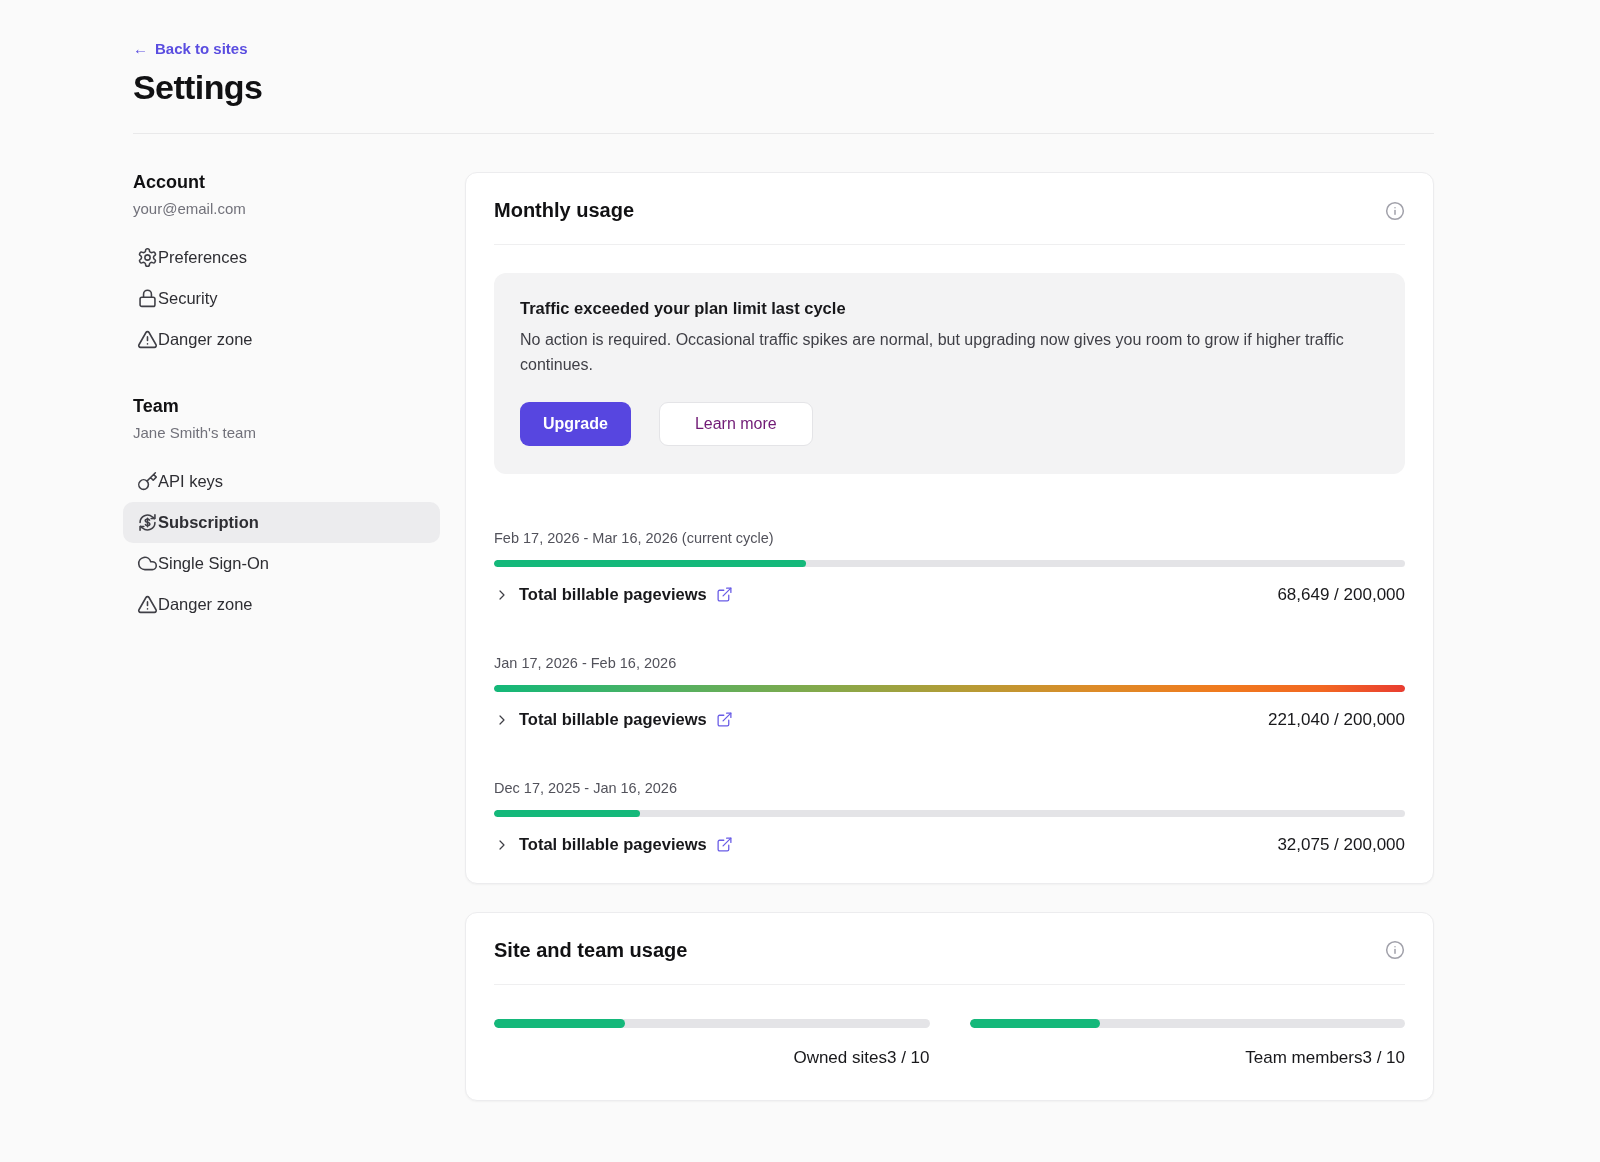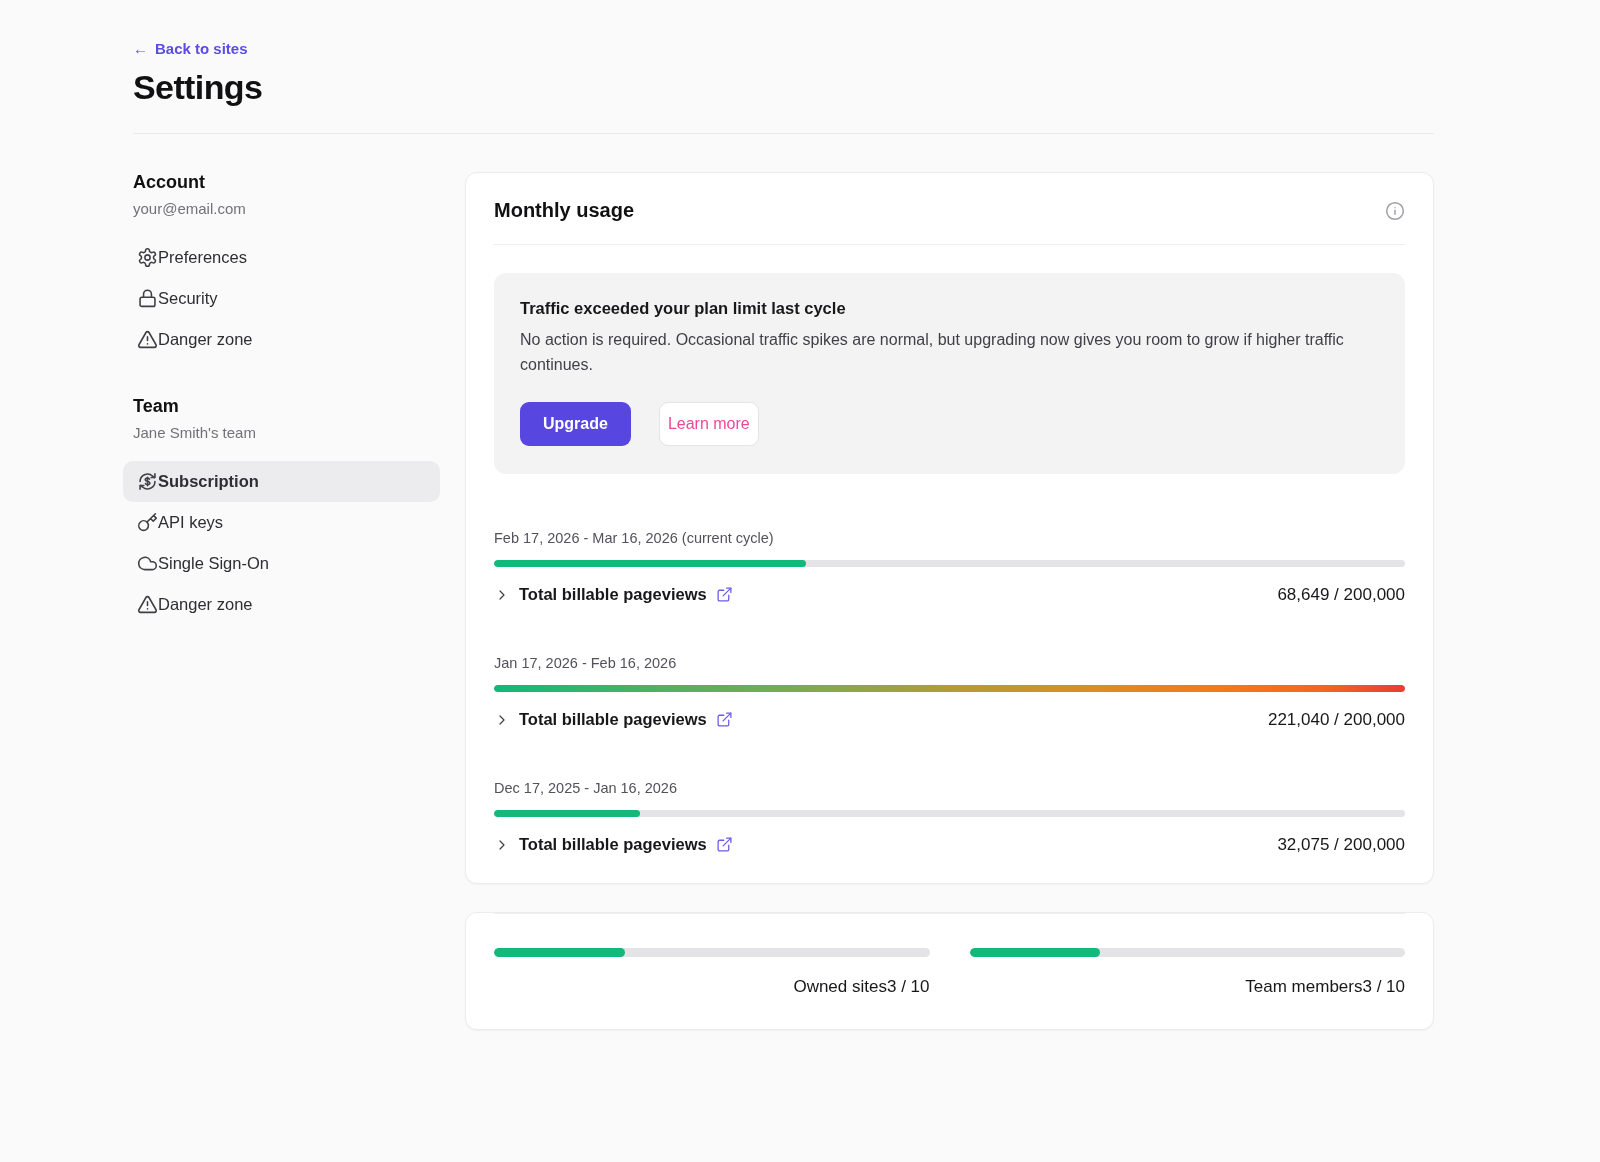--- a/index.html
+++ b/index.html
@@ -52,21 +52,21 @@
   .card-divider { border-bottom:1px solid #efeff0; margin:0 28px; }
   .card-body { padding:28px; }
 
   
   .notice { background:#f3f3f4; border-radius:12px; padding:26px 26px 28px; }
   .notice-title { font-size:16.5px; font-weight:700; color:#18181b; }
   .notice-body { font-size:16px; color:#3f3f46; line-height:1.55; margin-top:10px; max-width:910px; }
   .notice-actions { display:flex; gap:28px; margin-top:24px; }
   .btn { border-radius:9px; font-size:16px; cursor:pointer; font-family:inherit; }
   .btn-primary { background:#5746e0; color:#fff; border:none; padding:12px 23px; font-weight:600; }
-  .btn-secondary { background:#fff; color:#ec4899; border:1px solid #e4e4e7; padding:12px 8px; font-weight:500; }
+  .btn-secondary { background:#fff; color:#701a75; border:1px solid #e4e4e7; padding:12px 35px; font-weight:500; }
 
   
   .cycles { margin-top:56px; display:flex; flex-direction:column; gap:50px; }
   .cycle-period { font-size:14.5px; color:#52525b; }
   .bar-track { height:7px; background:#e4e4e7; border-radius:4px; margin-top:14px; overflow:hidden; }
   .bar-fill { height:100%; border-radius:4px; background:#14b87a; }
   .bar-fill.over {
     background:linear-gradient(90deg,#12b879 0%,#4fb163 18%,#84a94b 36%,#b69b35 52%,#dd8b28 66%,#f07a1e 80%,#f26722 91%,#e93d31 100%);
   }
   .cycle-row { display:flex; align-items:center; margin-top:18px; cursor:pointer; }
@@ -136,40 +136,40 @@
             </span>
             <span>Danger zone</span>
           </div>
         </div>
       </div>
 
       <div class="side-section">
         <div class="side-heading">Team</div>
         <div class="side-sub">Jane Smith's team</div>
         <div class="side-nav">
+          <div class="side-item">
+            <span class="icn">
+              <svg viewBox="0 0 24 24">
+                  <path d="m21 2-2 2m-7.61 7.61a5.5 5.5 0 1 1-7.778 7.778 5.5 5.5 0 0 1 7.777-7.777zm0 0L15.5 7.5m0 0 3 3L22 7l-3-3m-3.5 3.5L19 4"></path>
+                </svg>
+            </span>
+            <span>API keys</span>
+          </div>
           <div class="side-item selected">
             <span class="icn">
               <svg viewBox="0 0 24 24">
                   <path d="M3.5 12a8.5 8.5 0 0 1 14.2-6.3L20 7.5"></path>
                   <path d="M20.5 3.2v4.3h-4.3"></path>
                   <path d="M20.5 12a8.5 8.5 0 0 1-14.2 6.3L4 16.5"></path>
                   <path d="M3.5 20.8v-4.3h4.3"></path>
                   <path d="M12 7.2v9.6"></path>
                   <path d="M14.4 9.3c-.4-.7-1.3-1.1-2.4-1.1-1.5 0-2.6.8-2.6 1.8s1 1.5 2.6 1.8 2.7.8 2.7 1.9-1.2 1.8-2.7 1.8c-1.1 0-2-.4-2.4-1.1"></path>
                 </svg>
             </span>
             <span>Subscription</span>
-          </div>
-          <div class="side-item">
-            <span class="icn">
-              <svg viewBox="0 0 24 24">
-                  <path d="m21 2-2 2m-7.61 7.61a5.5 5.5 0 1 1-7.778 7.778 5.5 5.5 0 0 1 7.777-7.777zm0 0L15.5 7.5m0 0 3 3L22 7l-3-3m-3.5 3.5L19 4"></path>
-                </svg>
-            </span>
-            <span>API keys</span>
           </div>
           <div class="side-item">
             <span class="icn">
               <svg viewBox="0 0 24 24">
                   <path d="M17.5 19H9a7 7 0 1 1 6.71-9h1.79a4.5 4.5 0 1 1 0 9Z"></path>
                 </svg>
             </span>
             <span>Single Sign-On</span>
           </div>
           <div class="side-item">
@@ -280,20 +280,30 @@
                 </span>
                 <span class="cycle-value">32,075 / 200,000</span>
               </div>
             </div>
 
           </div>
         </div>
       </div>
 
       <div class="card">
+        <div class="card-header">
+          <div class="card-title">Site and team usage</div>
+          <button class="info-btn">
+            <svg viewBox="0 0 24 24">
+                <circle cx="12" cy="12" r="10"></circle>
+                <path d="M12 16v-4.5"></path>
+                <path d="M12 8h.01"></path>
+              </svg>
+          </button>
+        </div>
         <div class="card-divider"></div>
         <div class="meters">
           <div class="meter">
             <div class="meter-track">
               <div class="meter-fill" style="width: 30%;"></div>
             </div>
             <div class="meter-row">
               <span class="meter-label">Owned sites</span>
               <span class="meter-value">3 / 10</span>
             </div>

